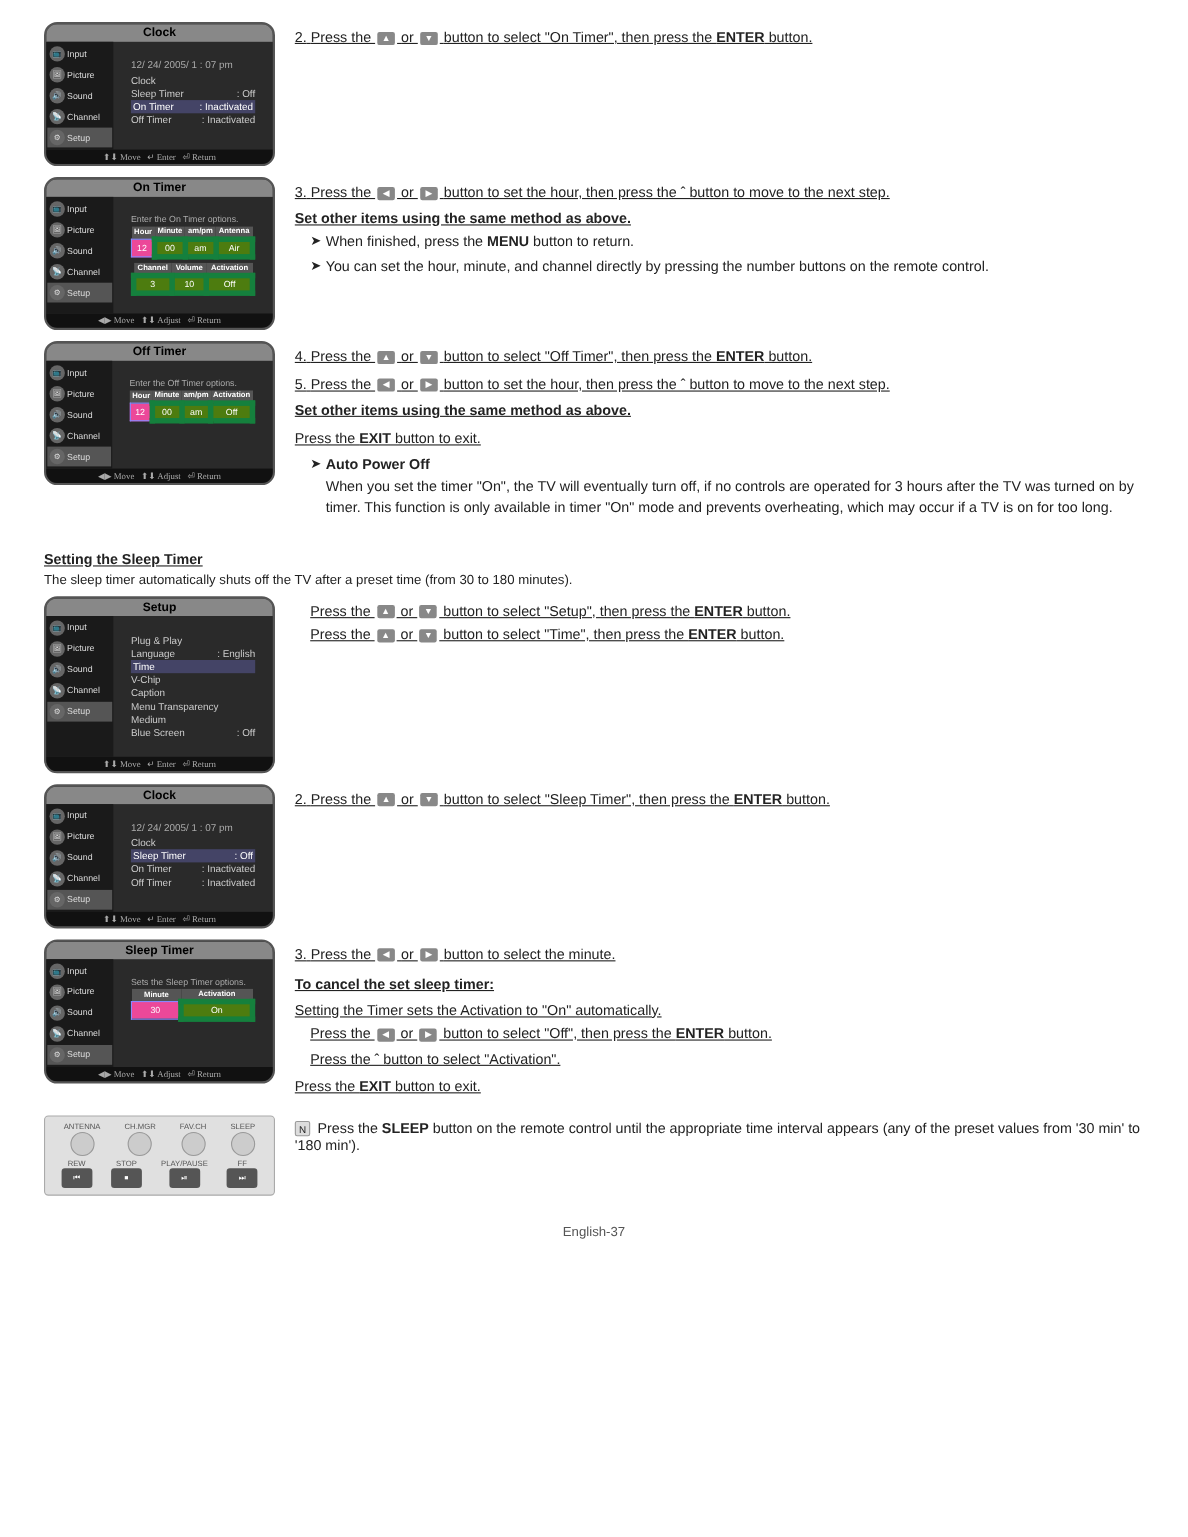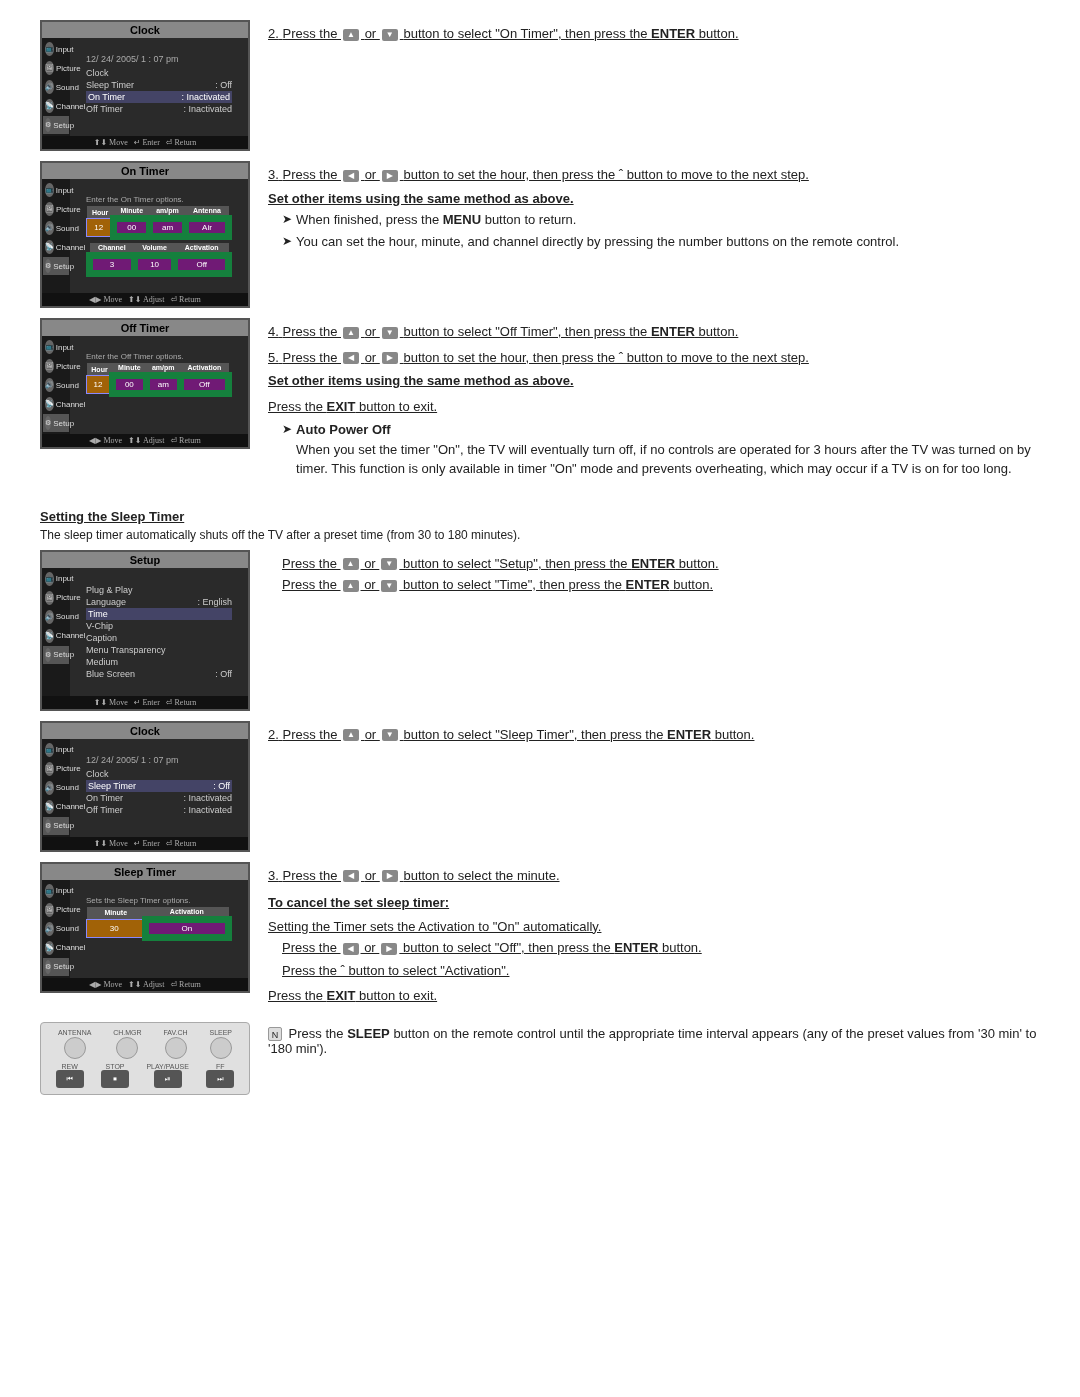--- a/index.html
+++ b/index.html
@@ -27,21 +27,21 @@
       margin-bottom: 10px;
       align-items: flex-start;
     }
 
     
     .tv-screen {
       width: 210px;
       min-width: 210px;
       background: #2a2a2a;
       border: 2px solid #555;
-      border-radius: 0;
+      border-radius: 12px;
       overflow: hidden;
       font-size: 10px;
       color: #fff;
       flex-shrink: 0;
     }
 
     .tv-title-bar {
       background: #888;
       text-align: center;
       padding: 2px 4px;
@@ -50,21 +50,21 @@
       color: #000;
     }
 
     .tv-sidebar {
       display: flex;
       flex-direction: row;
     }
 
     .tv-left-nav {
       background: #1a1a1a;
-      width: 28px;
+      width: 61px;
       display: flex;
       flex-direction: column;
       gap: 1px;
       padding: 2px 1px;
     }
 
     .tv-nav-item {
       display: flex;
       align-items: center;
       gap: 2px;
@@ -143,30 +143,30 @@
 
     .tv-table th {
       background: #555;
       color: #fff;
       padding: 1px 2px;
       text-align: center;
       font-size: 7px;
     }
 
     .tv-table td {
-      background: #701a75;
+      background: #4d7c0f;
       color: #fff;
       padding: 1px 2px;
       text-align: center;
       font-size: 8px;
-      border: 7px solid #15803d;
+      border: 5px solid #15803d;
     }
 
     .tv-table td.active-cell {
-      background: #a16207;
+      background: #ec4899;
       border: 1px solid #88f;
     }
 
     
     .instructions {
       flex: 1;
       padding-top: 4px;
     }
 
     .instruction-step {
@@ -830,14 +830,17 @@
       </div>
     </div>
     <div class="instructions">
       <p>
         <span class="note-icon">N</span>
         Press the <strong>SLEEP</strong> button on the remote control until the appropriate time interval appears (any of the preset values from '30 min' to '180 min').
       </p>
     </div>
   </div>
 
+  <div class="page-footer">
+    <span>English-37</span>
+  </div>
 
 </div>
 
 </body></html>

